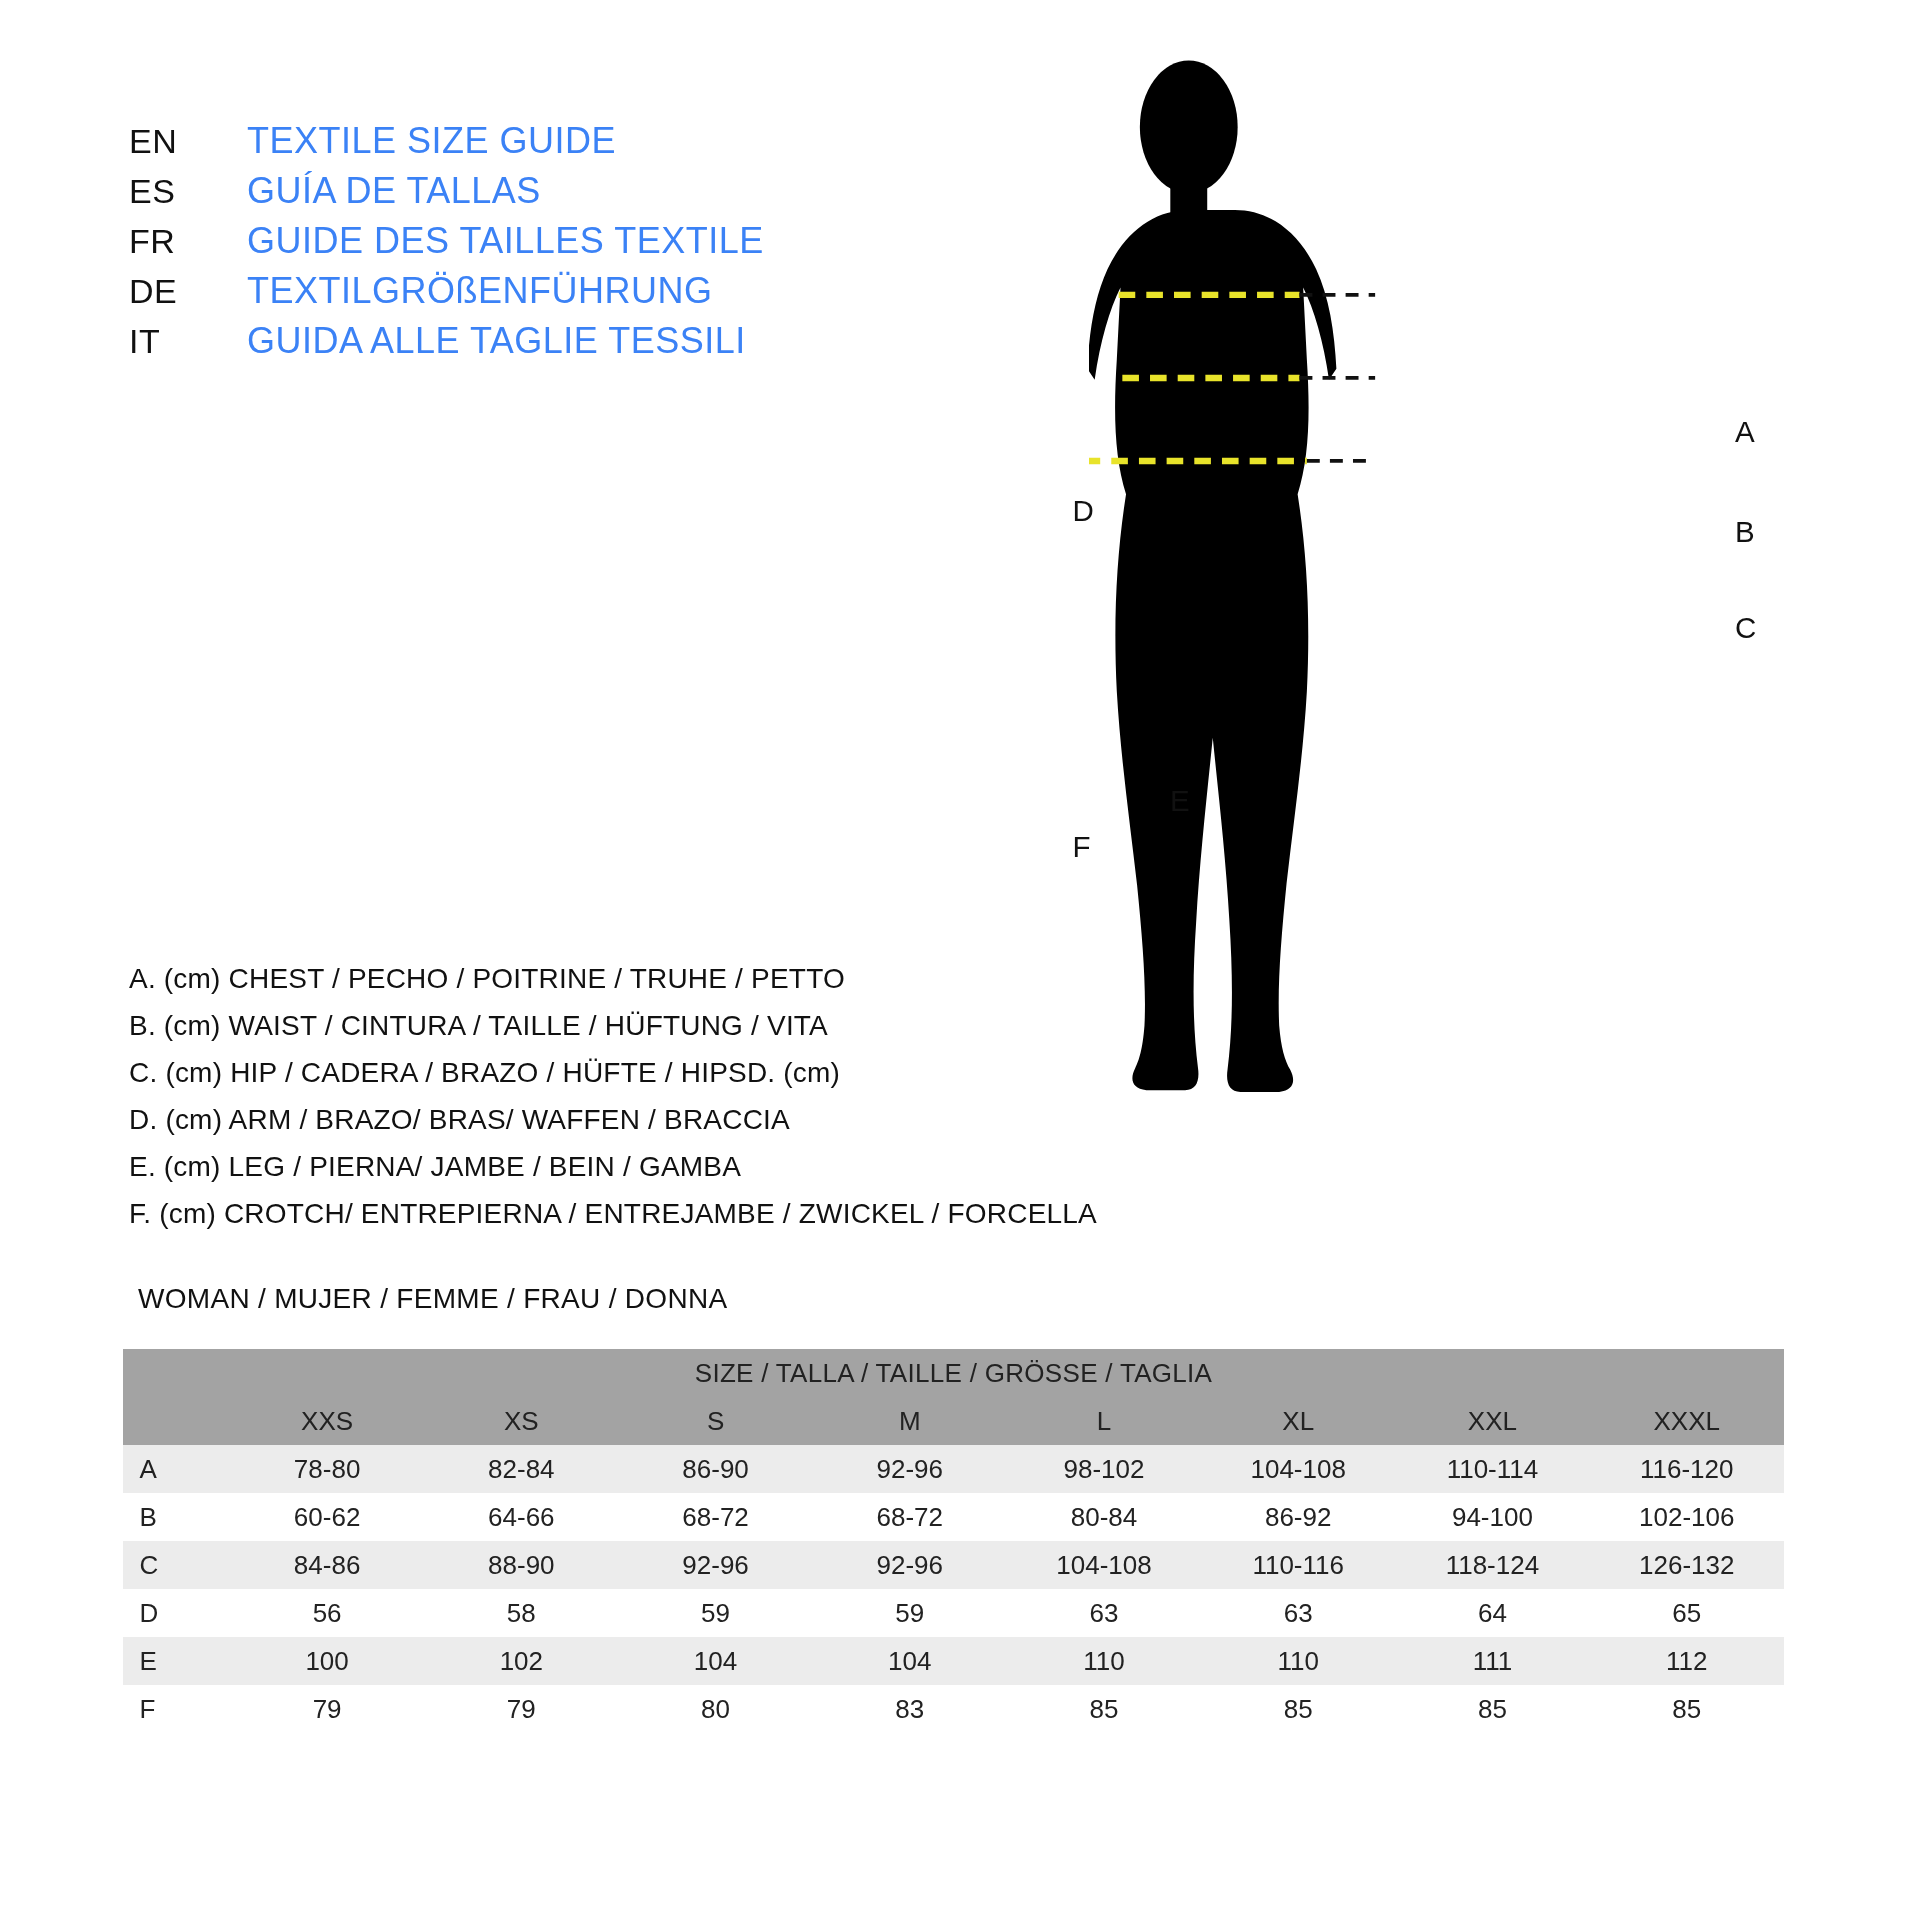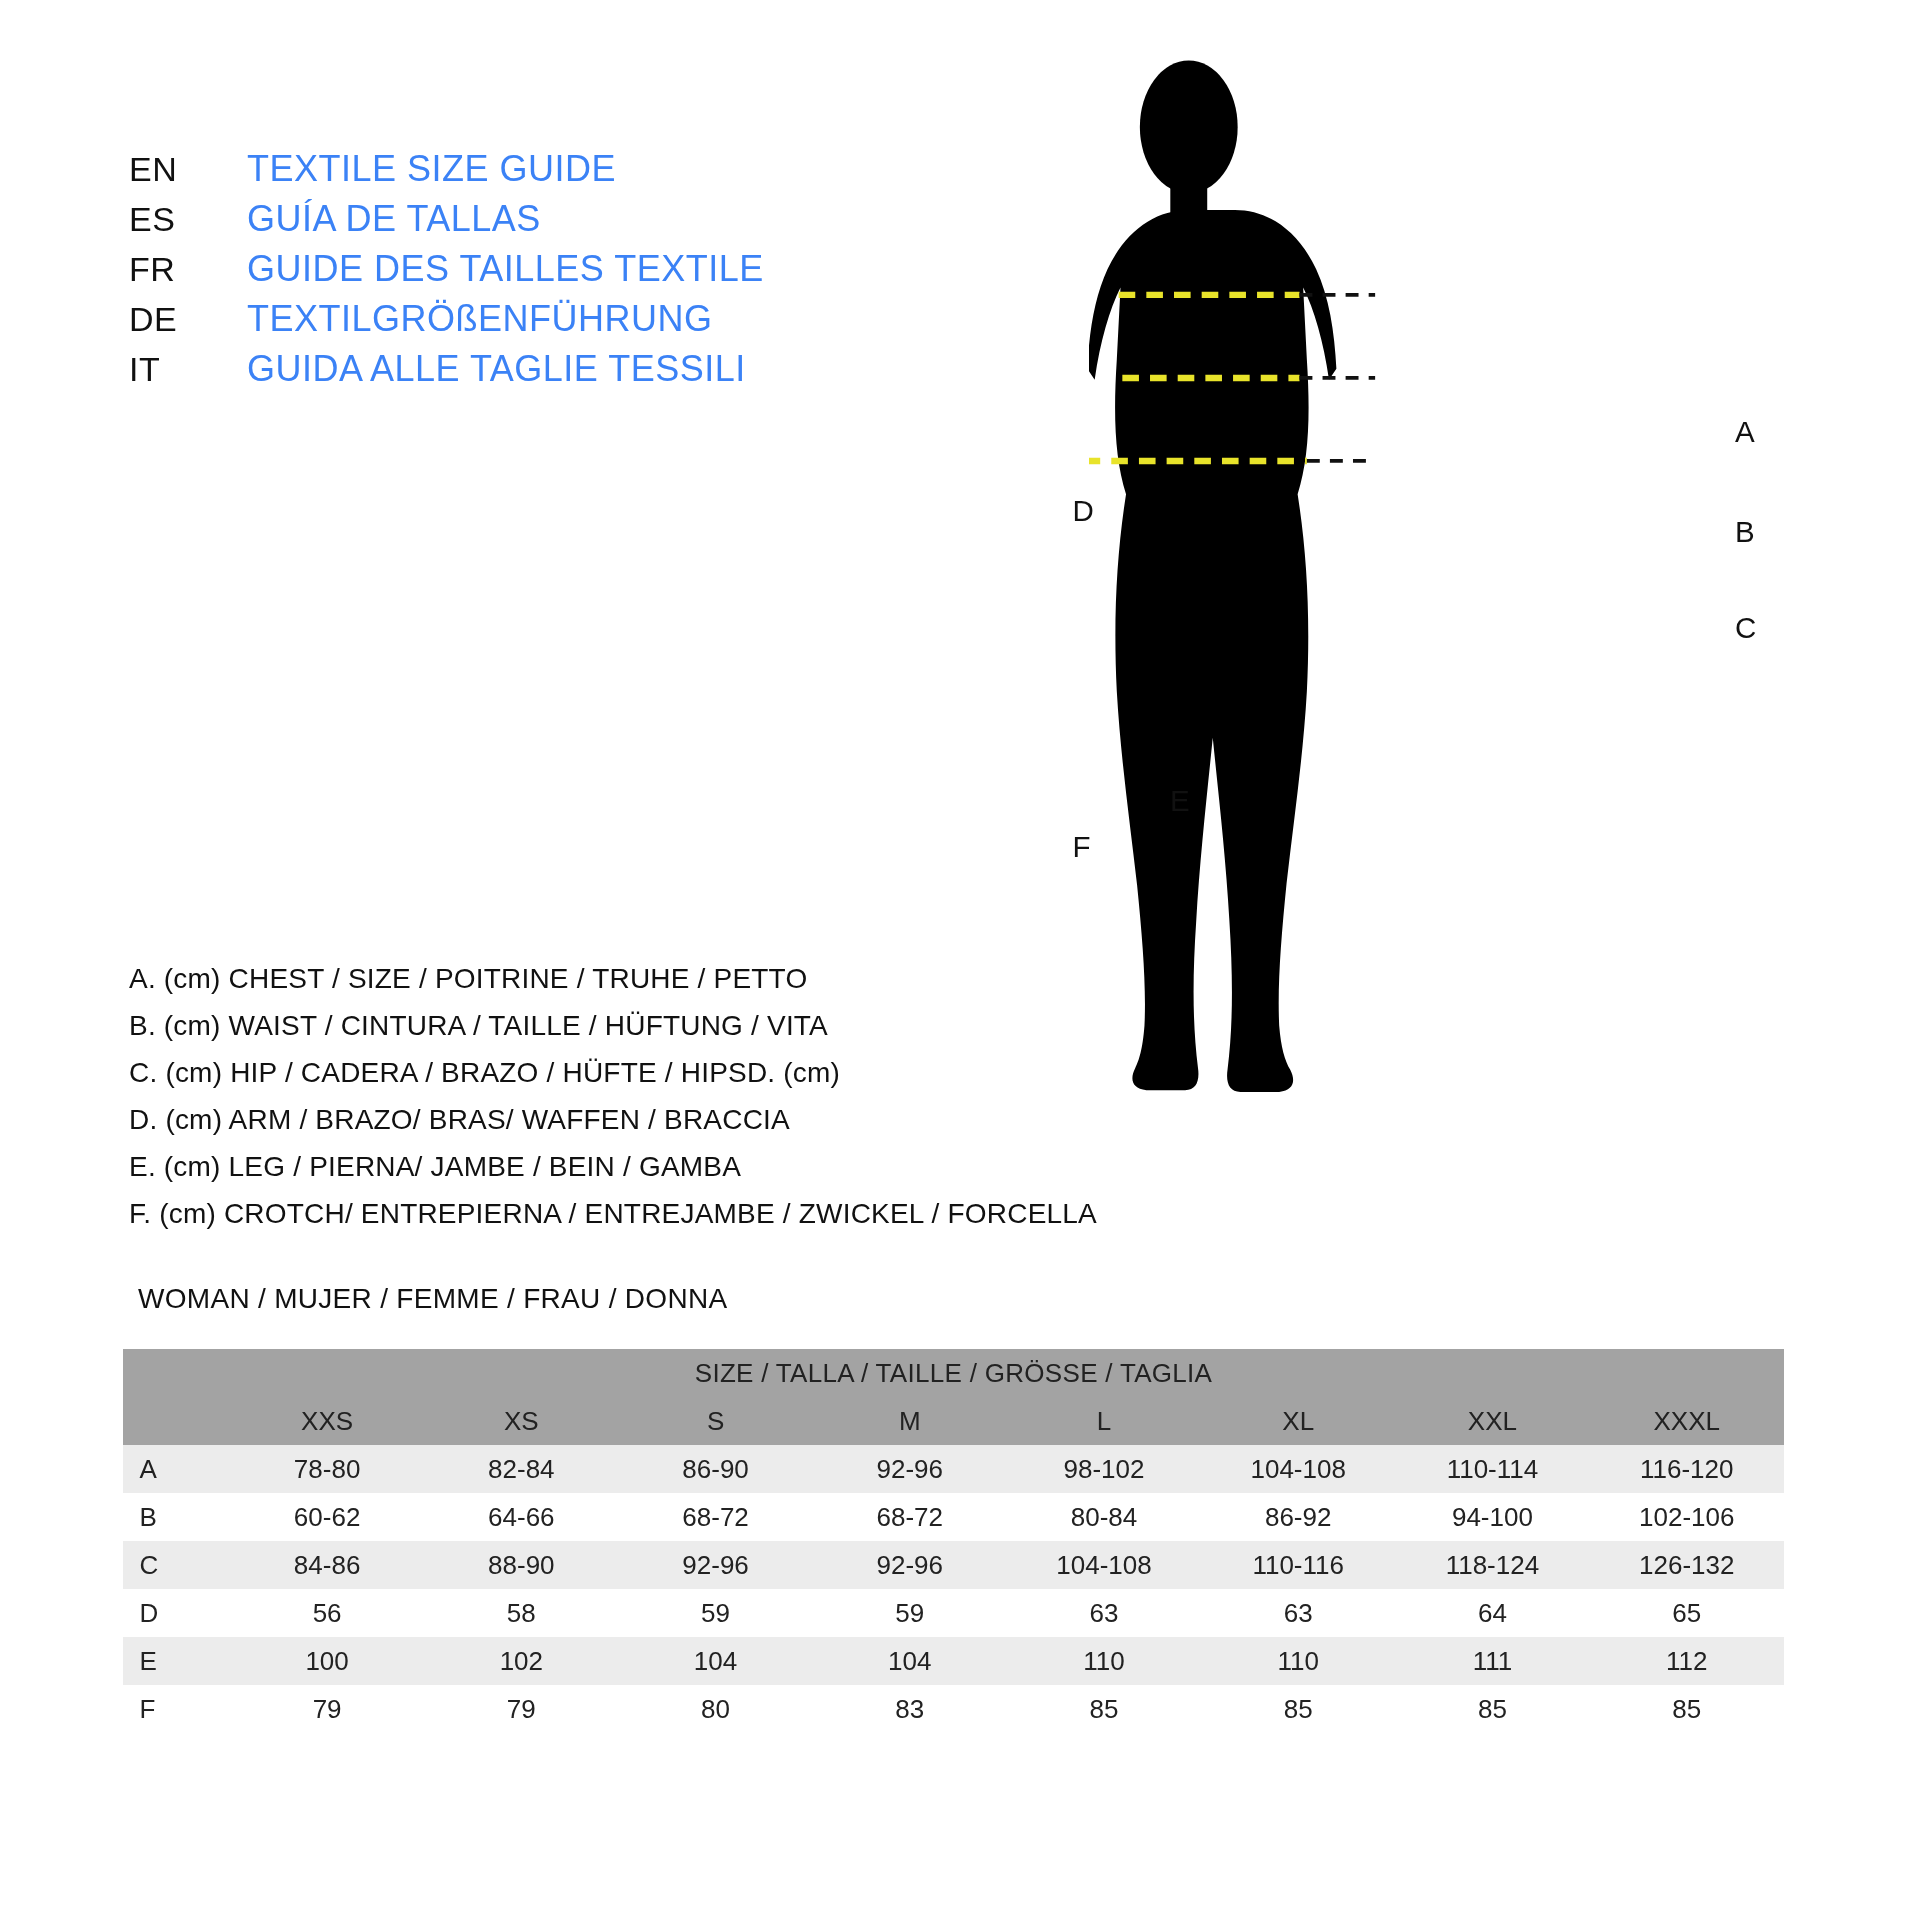--- a/index.html
+++ b/index.html
@@ -15,21 +15,20 @@
     color: #1a1a1a;
     overflow: hidden;
   }
 
   
   .title-block {
     position: absolute;
     left: 129px;
     top: 120px;
     width: 831px;
-    margin-top: 28px;
   }
   .title-row {
     display: flex;
     align-items: baseline;
     height: 50px;
   }
   .title-lang {
     width: 118px;
     font-size: 34px;
     letter-spacing: 0.5px;
@@ -219,21 +218,21 @@
 
   <span class="dim-letter" style="left:646px; top:360px;">A</span>
   <span class="dim-letter" style="left:646px; top:460px;">B</span>
   <span class="dim-letter" style="left:646px; top:556px;">C</span>
   <span class="dim-letter" style="left:-16.6px; top:439px;">D</span>
   <span class="dim-letter" style="left:81px; top:729px;">E</span>
   <span class="dim-letter" style="left:-16.6px; top:775px;">F</span>
 </div>
 
 <div class="legend-block">
-  <div class="legend-row">A. (cm) CHEST / SIZE / POITRINE / TRUHE / PETTO</div>
+  <div class="legend-row">A. (cm) CHEST / PECHO / POITRINE / TRUHE / PETTO</div>
   <div class="legend-row">B. (cm) WAIST / CINTURA / TAILLE / HÜFTUNG / VITA</div>
   <div class="legend-row">C. (cm) HIP / CADERA / BRAZO / HÜFTE / HIPSD. (cm)</div>
   <div class="legend-row">D. (cm) ARM / BRAZO/ BRAS/ WAFFEN / BRACCIA</div>
   <div class="legend-row">E. (cm) LEG / PIERNA/ JAMBE / BEIN / GAMBA</div>
   <div class="legend-row">F. (cm) CROTCH/ ENTREPIERNA / ENTREJAMBE / ZWICKEL / FORCELLA</div>
 </div>
 
 <div class="group-label">WOMAN / MUJER / FEMME / FRAU / DONNA</div>
 
 <div class="table-wrap">

